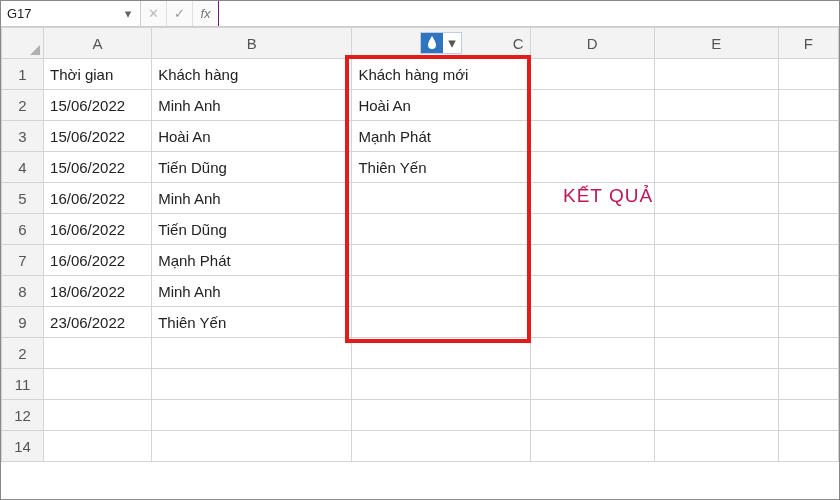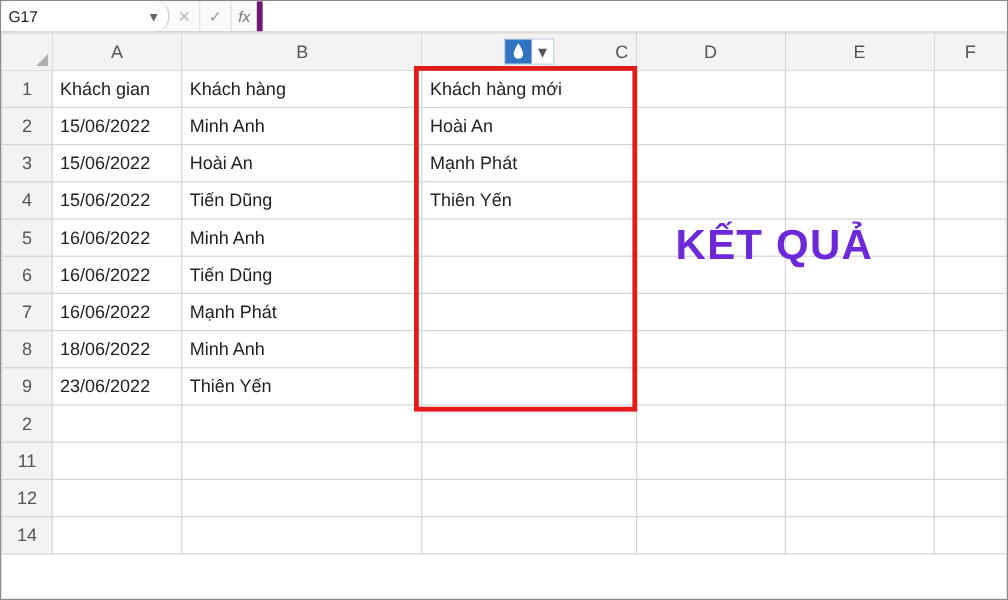--- a/index.html
+++ b/index.html
@@ -21,38 +21,37 @@
     font-size: 13px;
   }
   .name-box {
     width: 140px;
     display: flex;
     align-items: center;
     border-right: 1px solid #ccc;
     padding: 0 6px;
     position: relative;
     background: #fff;
-    border-radius: 11px;
   }
   .name-box .value { flex: 1; color: #222; }
   .name-box .caret {
     width: 12px; height: 12px;
     display: flex; align-items: center; justify-content: center;
     color: #666;
   }
   .fx-btn {
     width: 26px;
     display: flex;
     align-items: center;
     justify-content: center;
     border-right: 1px solid #e0e0e0;
     color: #999;
   }
   .fx-btn.cancel { color: #bbb; }
-  .fx-btn.fx { font-style: italic; color: #777; border-right: 5px solid #701a75; }
+  .fx-btn.fx { font-style: italic; color: #777; border-right: 1px solid #701a75; }
   .formula-input {
     flex: 1;
     padding: 0 8px;
     display: flex;
     align-items: center;
     background: #fff;
   }
 
   .sheet {
     position: relative;
@@ -137,23 +136,23 @@
   }
 
   .highlight-box {
     position: absolute;
     border: 4px solid #e21b1b;
     pointer-events: none;
     z-index: 5;
   }
   .result-label {
     position: absolute;
-    font-weight: 700;
-    font-size: 35px;
-    color: #6d28d9;
+    font-weight: 400;
+    font-size: 19px;
+    color: #be185d;
     z-index: 6;
     letter-spacing: 1px;
   }
 </style>
 </head>
 <body>
 
 <div class="formula-bar">
   <div class="name-box">
     <span class="value">G17</span>
@@ -201,21 +200,21 @@
           </div>
         </th>
         <th>D</th>
         <th>E</th>
         <th>F</th>
       </tr>
     </thead>
     <tbody id="grid-body">
         <tr>
           <td class="rowhdr">1</td>
-          <td>Khách gian</td>
+          <td>Thời gian</td>
           <td>Khách hàng</td>
           <td>Khách hàng mới</td>
           <td></td>
           <td></td>
           <td></td>
         </tr>
         <tr>
           <td class="rowhdr">2</td>
           <td class="right-align">15/06/2022</td>
           <td>Minh Anh</td>

